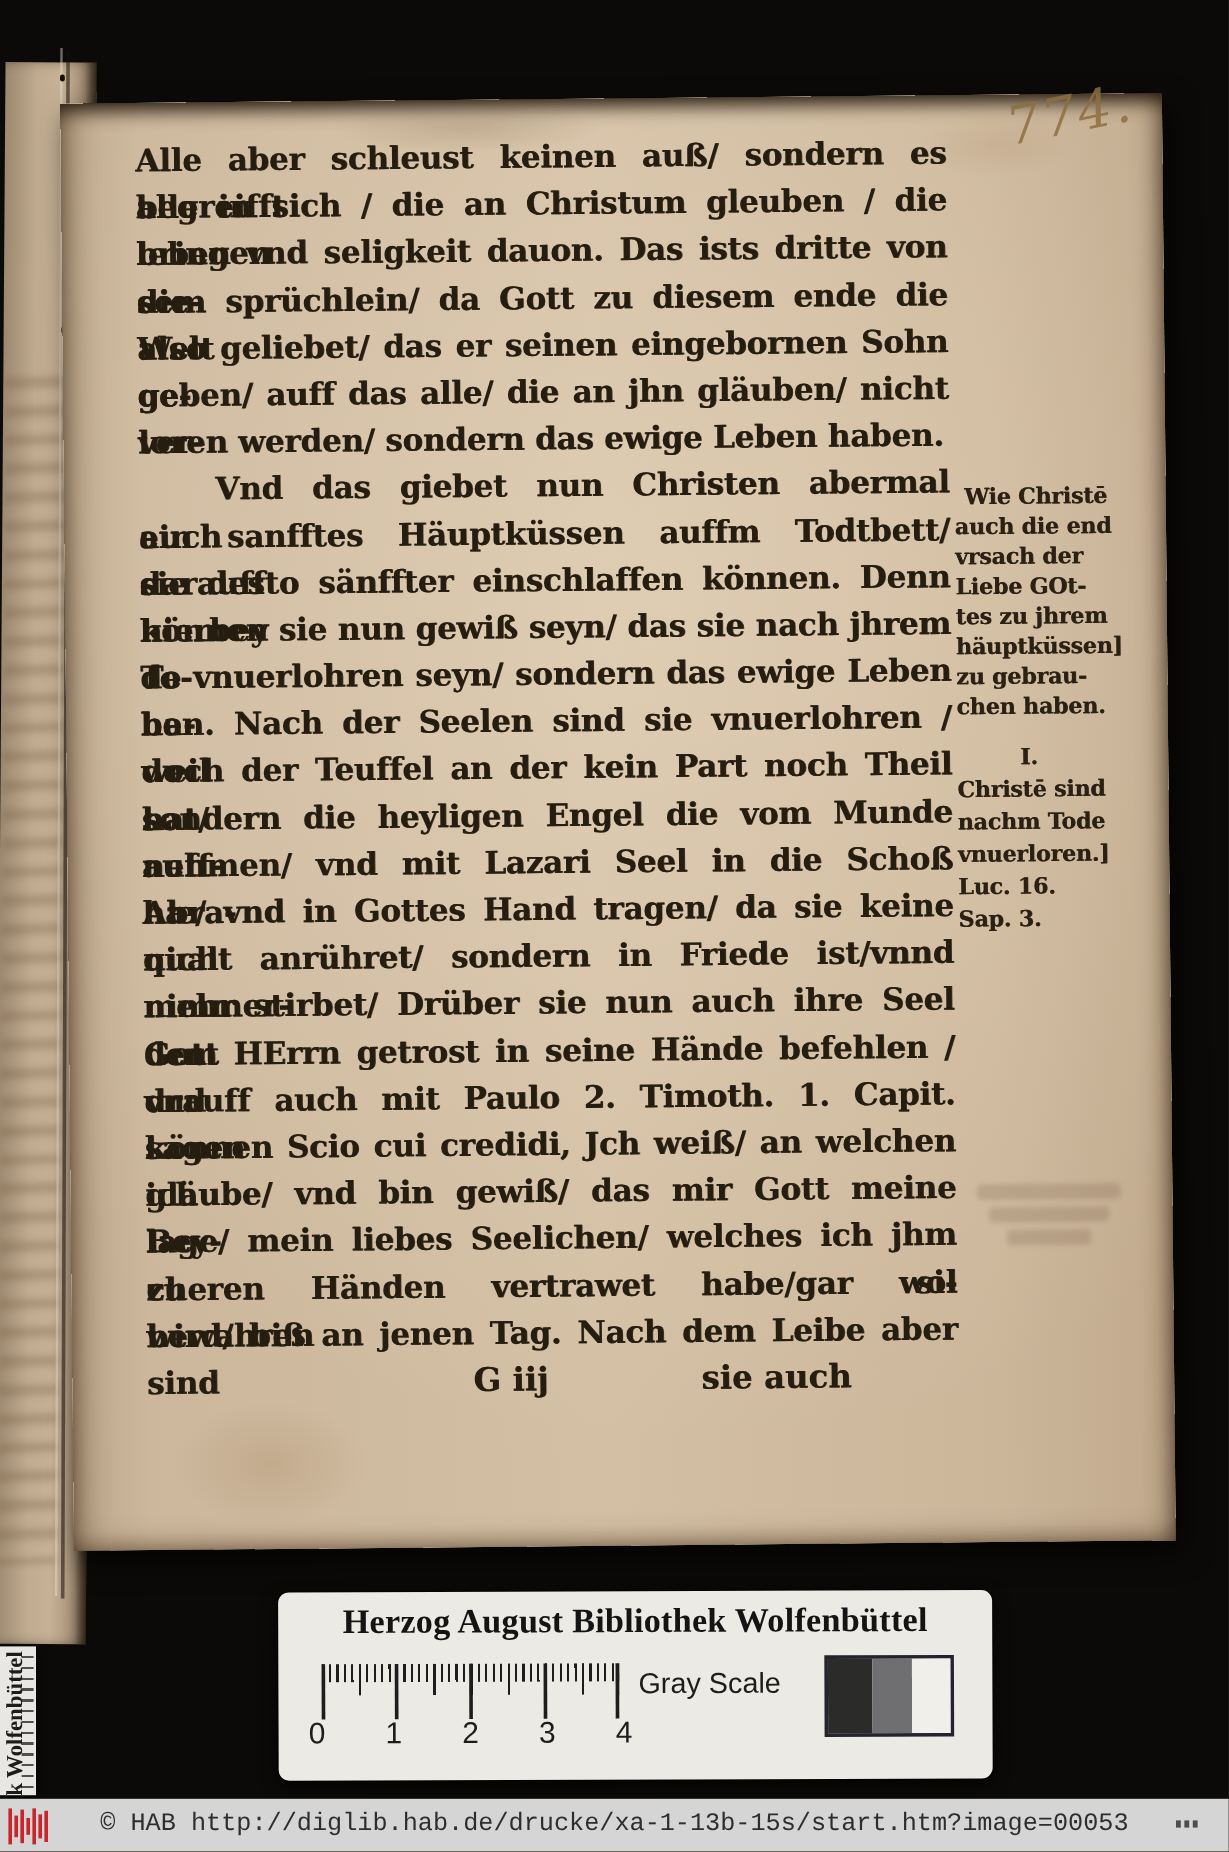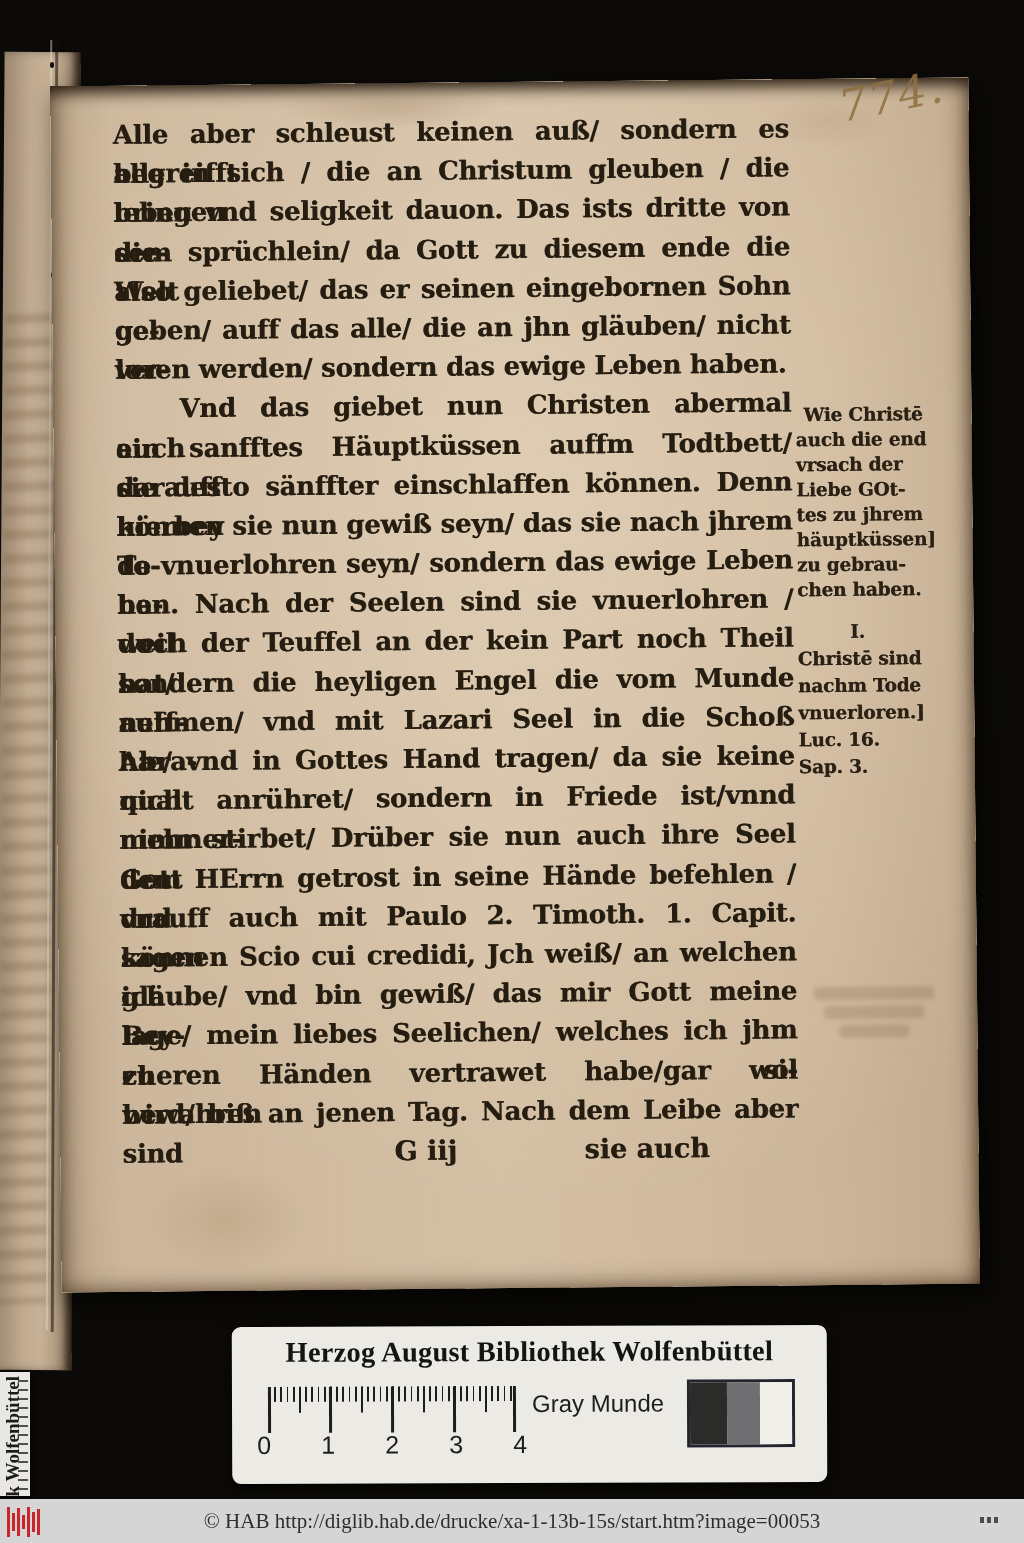--- a/index.html
+++ b/index.html
@@ -116,21 +116,21 @@
   .gs-box{position:absolute;left:455px;top:54px;width:102px;height:62px;
     border:3px solid #24242e;display:flex;background:#fff;}
   .gs-box i{display:block;height:100%;}
   .gs-box .sw1{flex:1.15;background:#2b2b29;}
   .gs-box .sw2{flex:1;background:#6f6f71;}
   .gs-box .sw3{flex:1;background:#f0efe9;}
 
   
   .footer{position:absolute;left:0;top:1499px;width:1024px;height:44px;background:#d5d5d5;}
   .credit{width:100%;text-align:center;line-height:44px;
-    font-family:Liberation Serif, serif;font-size:21px;color:#2e2e2e;}
+    font-family:Liberation Mono, monospace;font-size:21px;color:#2e2e2e;}
   .redmark{position:absolute;left:7px;top:7px;height:32px;display:flex;align-items:center;gap:2px;}
   .redmark i{display:block;width:3px;background:#c9252b;}
   .redmark i:nth-child(1){height:30px;}
   .redmark i:nth-child(2){height:18px;}
   .redmark i:nth-child(3){height:28px;}
   .redmark i:nth-child(4){height:14px;}
   .redmark i:nth-child(5){height:30px;}
   .redmark i:nth-child(6){height:20px;}
   .redmark i:nth-child(7){height:26px;}
   .tinymark{position:absolute;right:26px;top:18px;display:flex;gap:3px;}
@@ -236,21 +236,21 @@
         <i></i>
     </div>
     <div class="nums">
 
     <span>0</span>
         <span>1</span>
         <span>2</span>
         <span>3</span>
         <span>4</span>
       </div>
-    <div class="gs-label">Gray Munde</div>
+    <div class="gs-label">Gray Scale</div>
     <div class="gs-box">
       <i class="sw1"></i>
       <i class="sw2"></i>
       <i class="sw3"></i>
     </div>
   </div>
 
   <div class="footer">
     <div class="redmark">
       <i></i>

